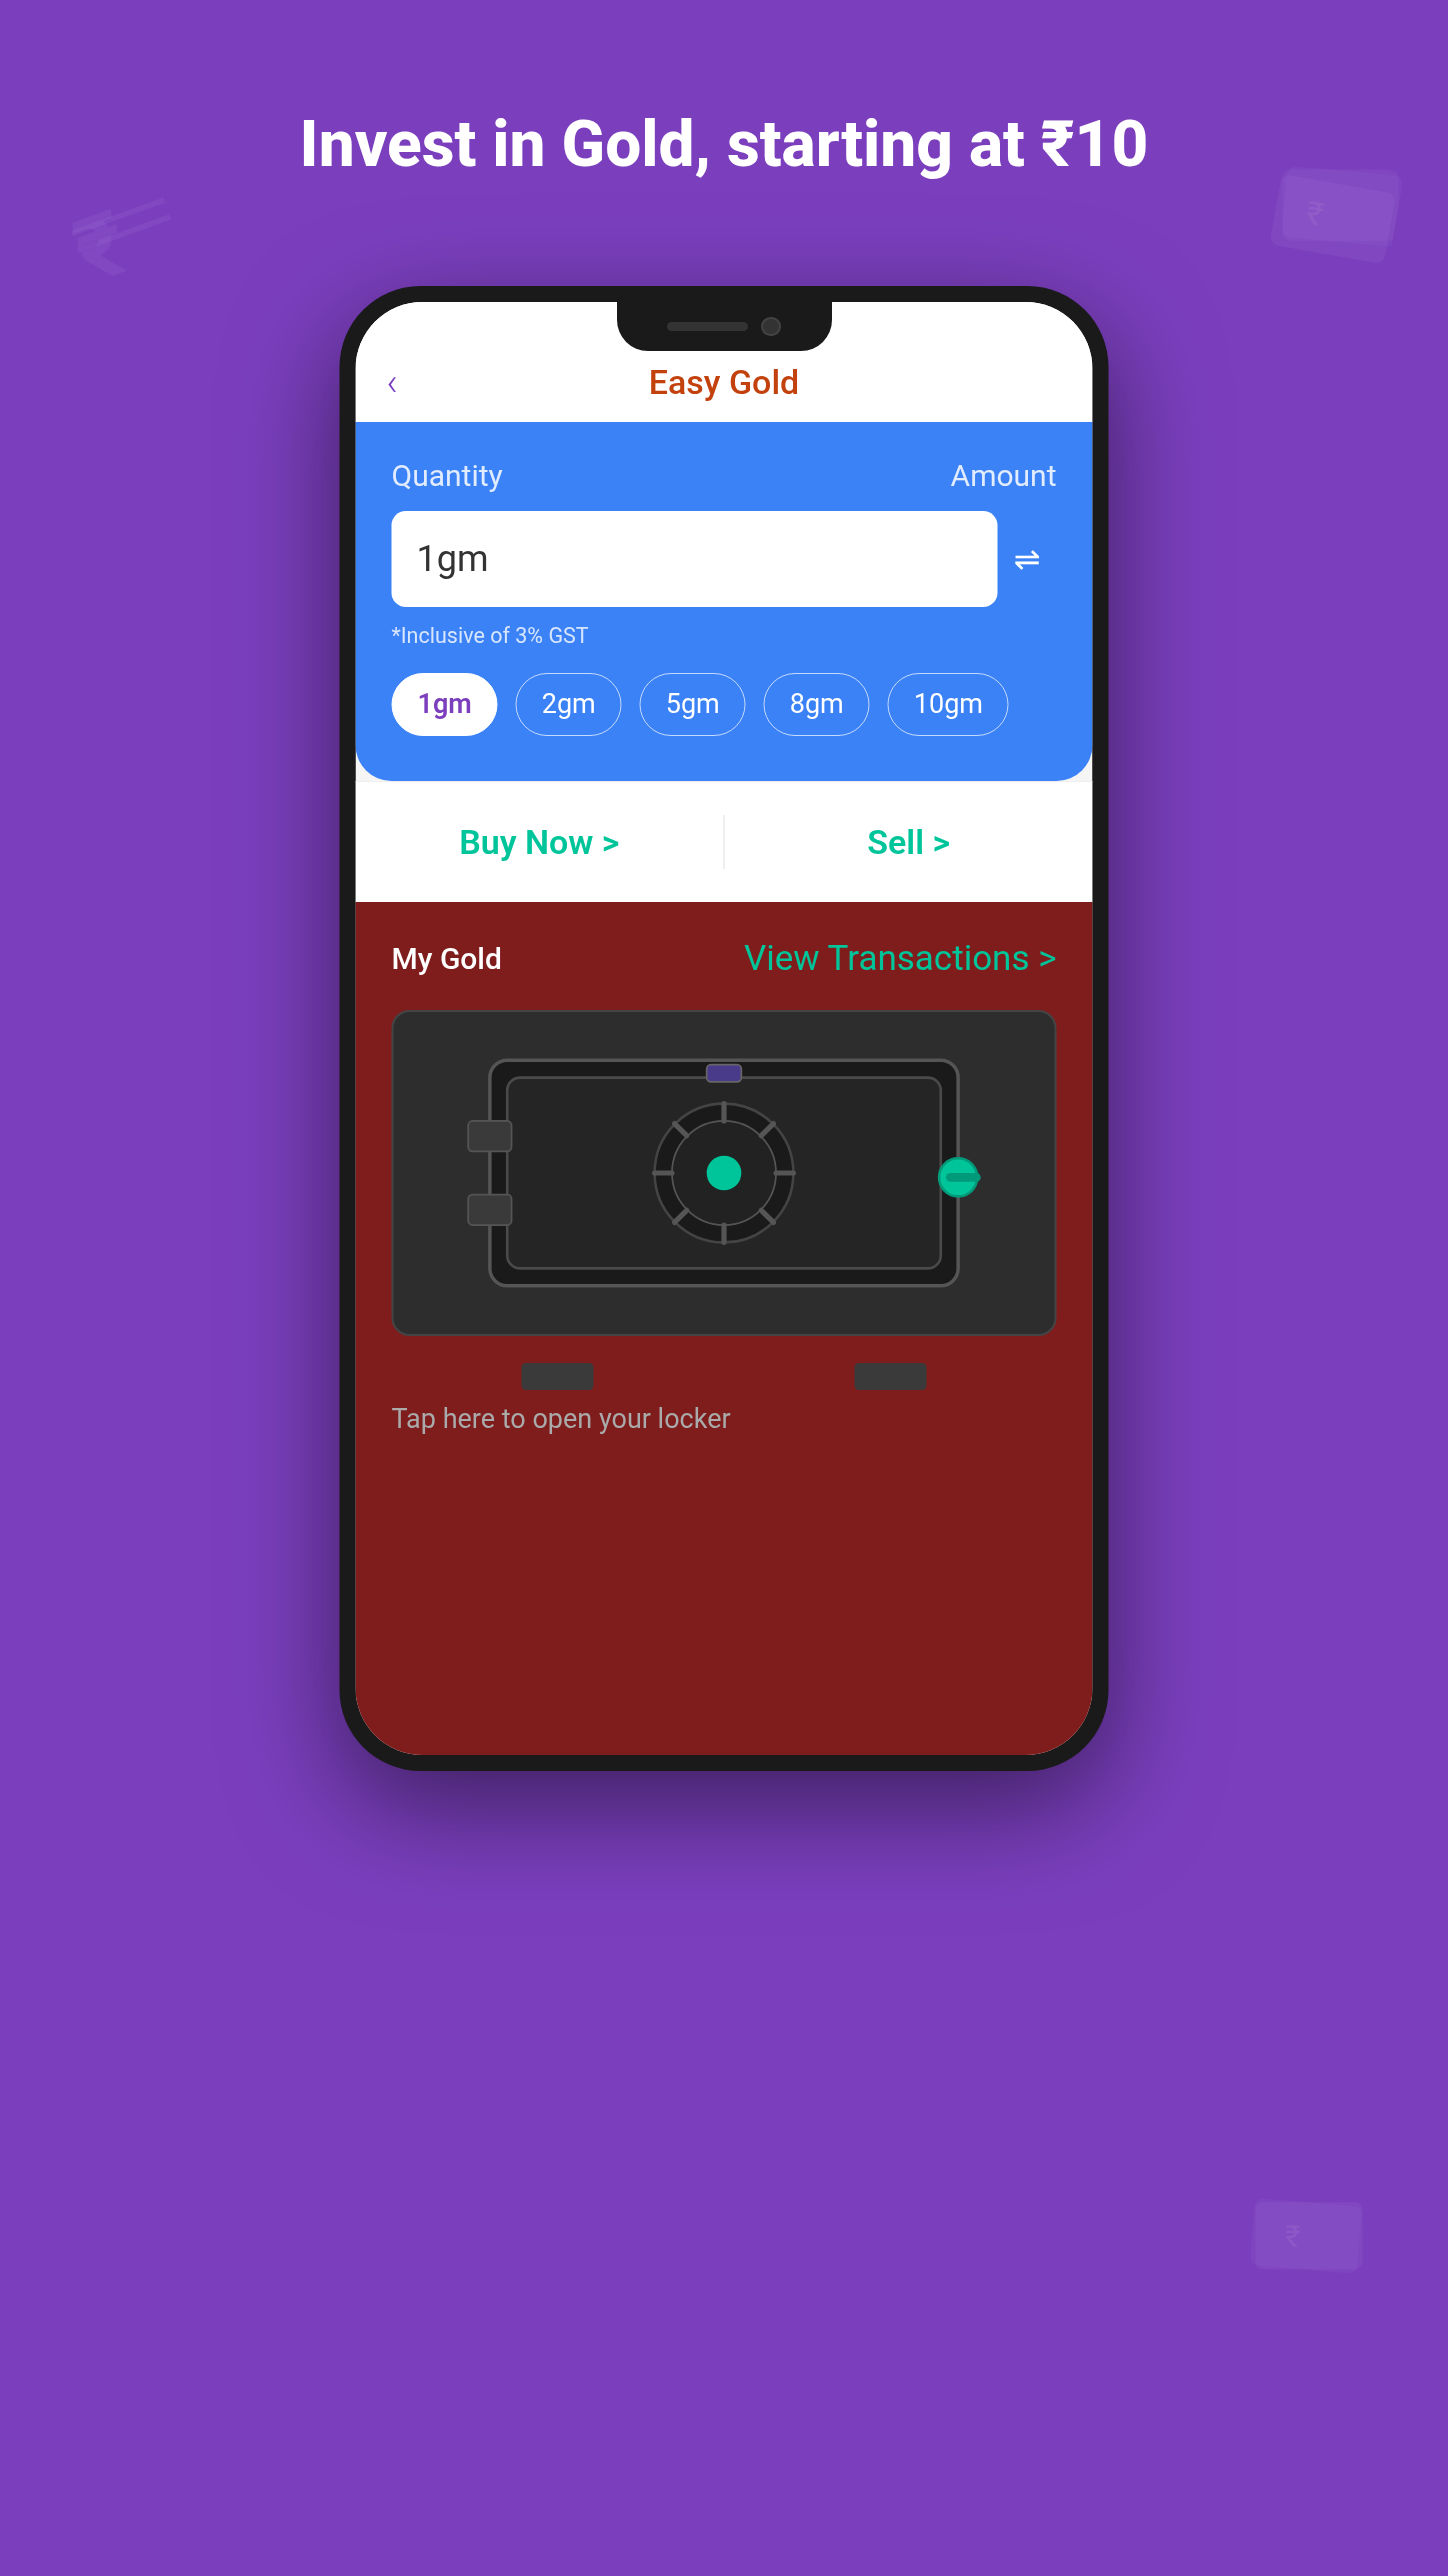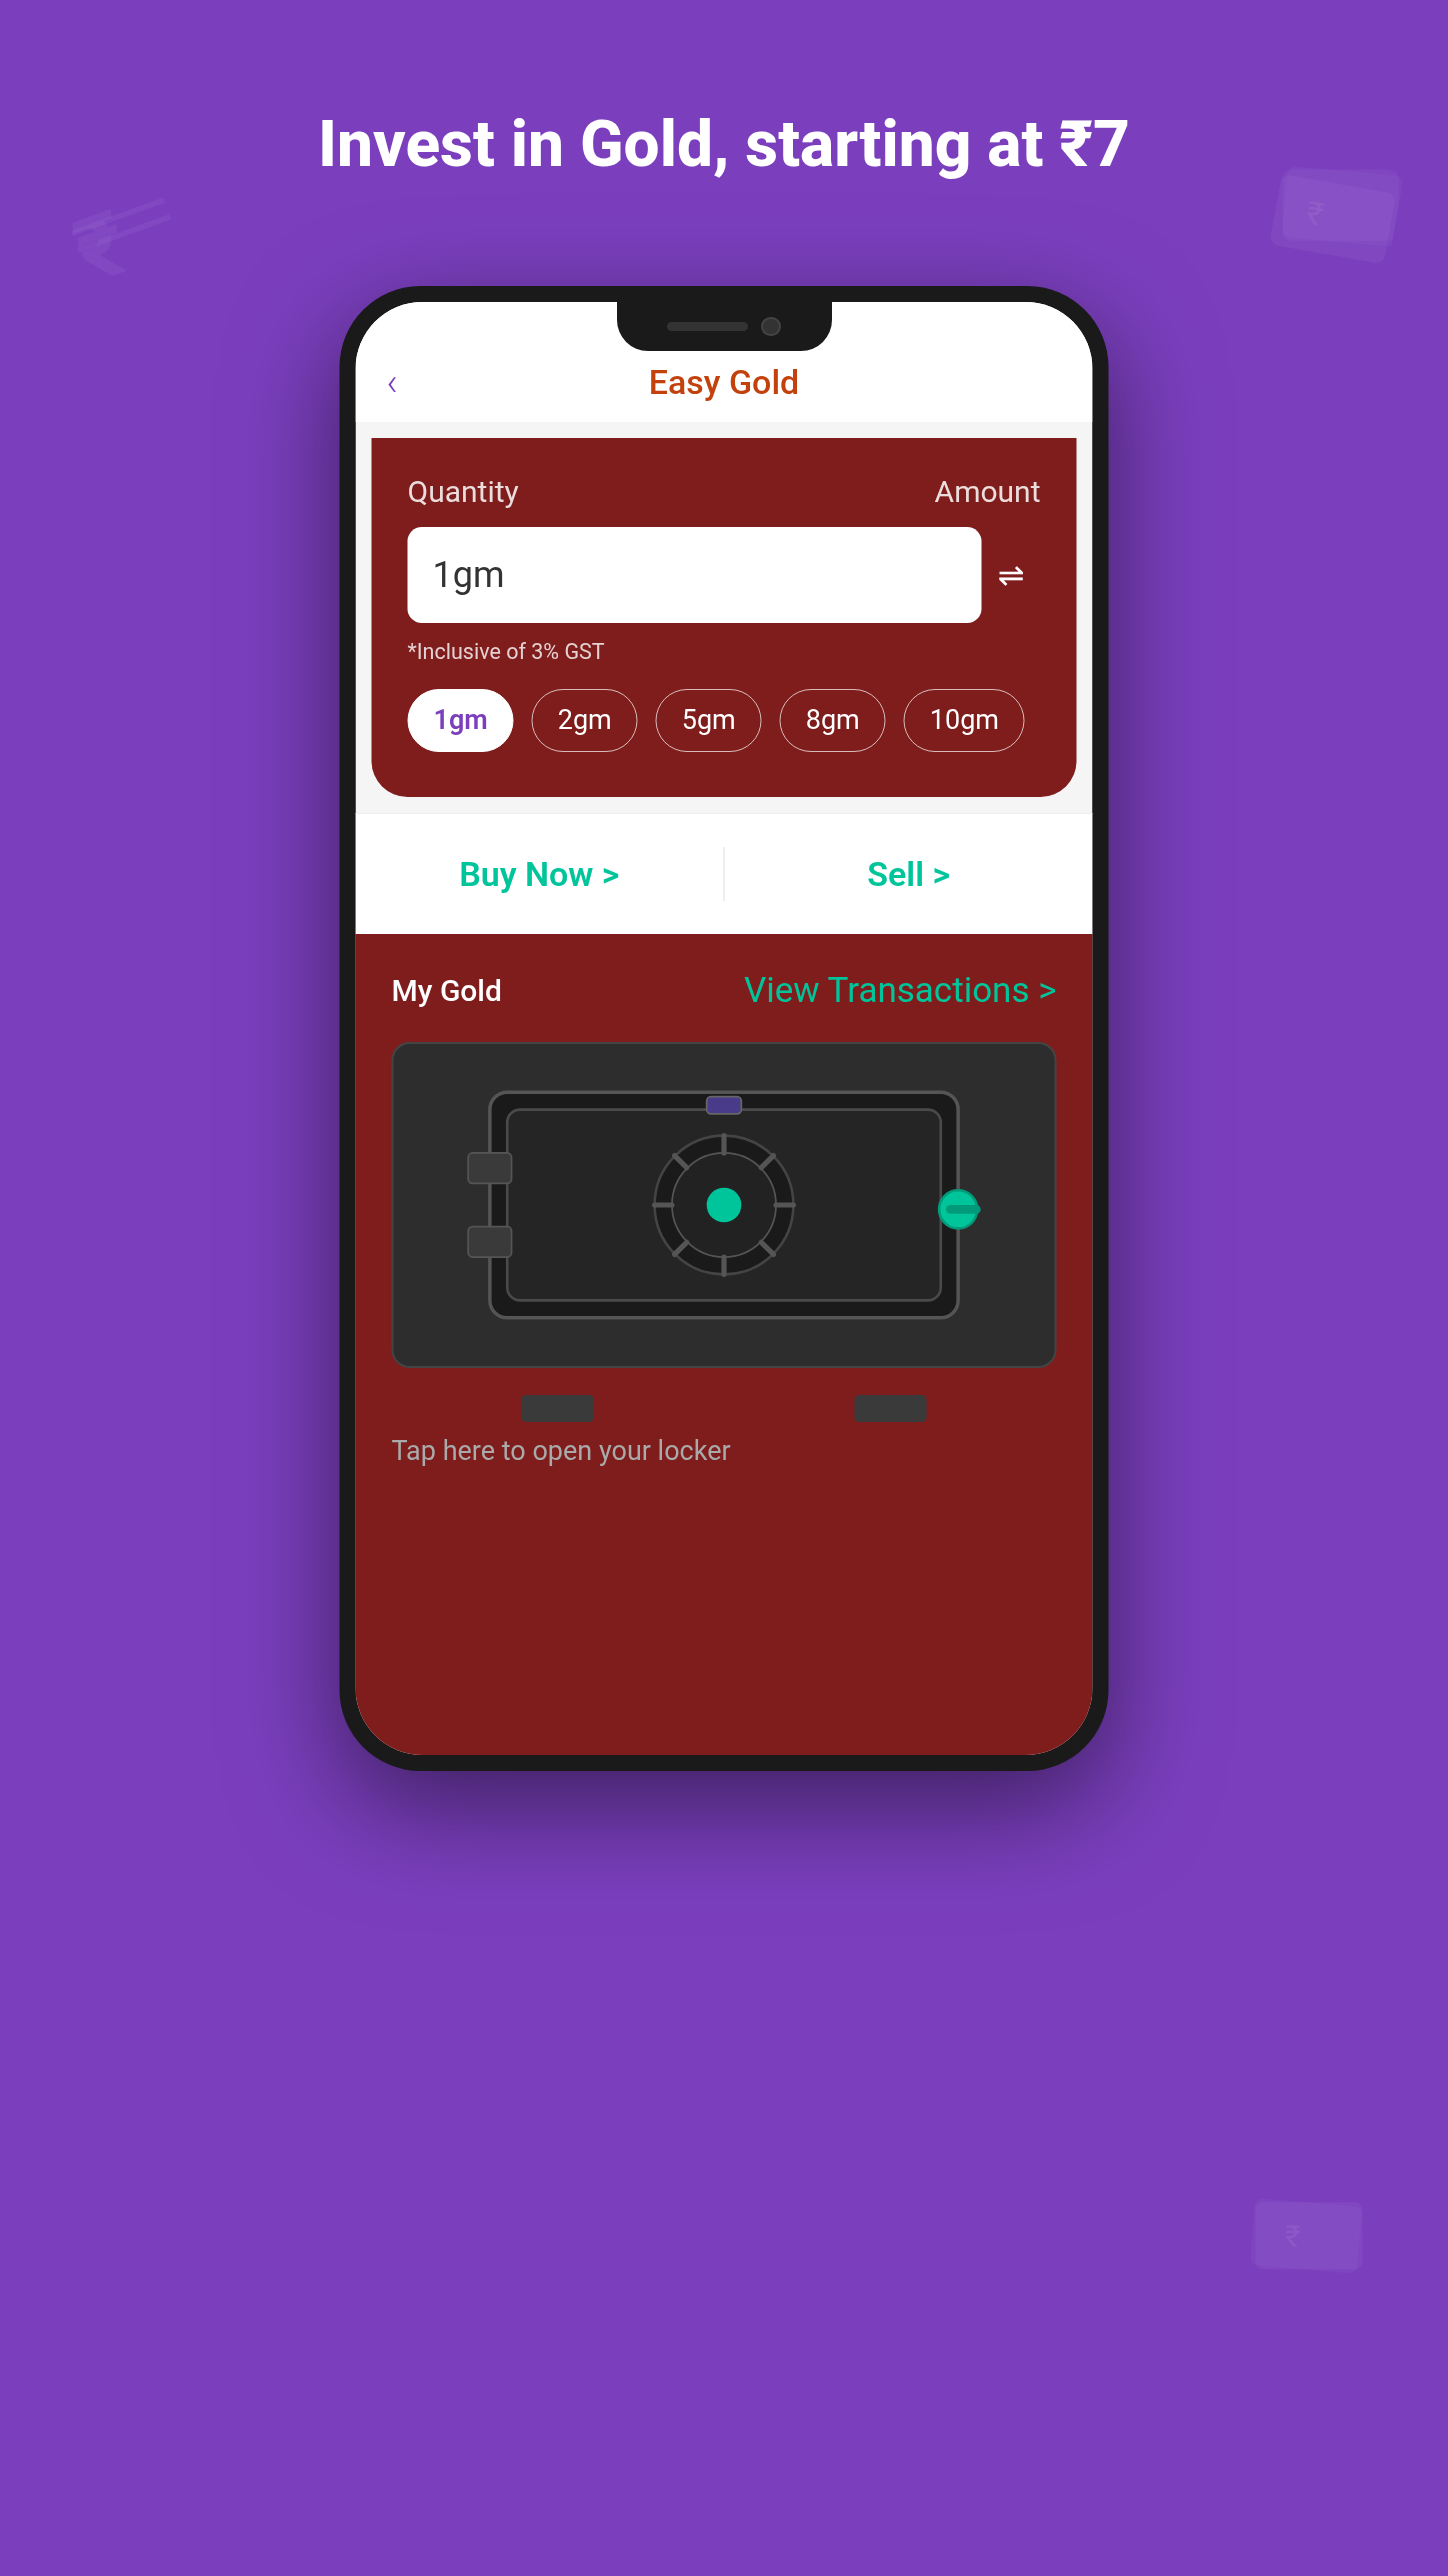--- a/index.html
+++ b/index.html
@@ -138,22 +138,22 @@
       position: absolute;
       left: 50%;
       transform: translateX(-50%);
       font-size: 34px;
       font-weight: 500;
       color: #c2410c;
     }
 
     
     .purple-card {
-      background: #7f1d1d;
-      margin: 16px;
+      background: #3b82f6;
+      margin: 0;
       padding: 36px 36px 45px;
       border-radius: 0 0 36px 36px;
     }
 
     .input-labels {
       display: flex;
       justify-content: space-between;
       margin-bottom: 18px;
     }
 
@@ -334,21 +334,21 @@
 </div>
 
 <div class="bg-icon" style="position:absolute;bottom:286px;right:81px;opacity:0.22;">
   <svg width="116" height="98" viewBox="0 0 130 110" fill="none">
     <rect x="5" y="10" width="120" height="75" rx="8" fill="rgba(255,255,255,0.15)" transform="rotate(5 5 10)"></rect>
     <rect x="5" y="15" width="120" height="75" rx="8" fill="rgba(255,255,255,0.2)"></rect>
     <text x="38" y="65" font-size="34" fill="rgba(255,255,255,0.4)">₹</text>
   </svg>
 </div>
 
-<h1 class="page-title">Invest in Gold, starting at ₹7</h1>
+<h1 class="page-title">Invest in Gold, starting at ₹10</h1>
 
 <div class="phone-container">
   <div class="phone-outer">
     <div class="phone-inner">
 
       <div class="notch">
         <div class="notch-speaker"></div>
         <div class="notch-camera"></div>
       </div>
 

